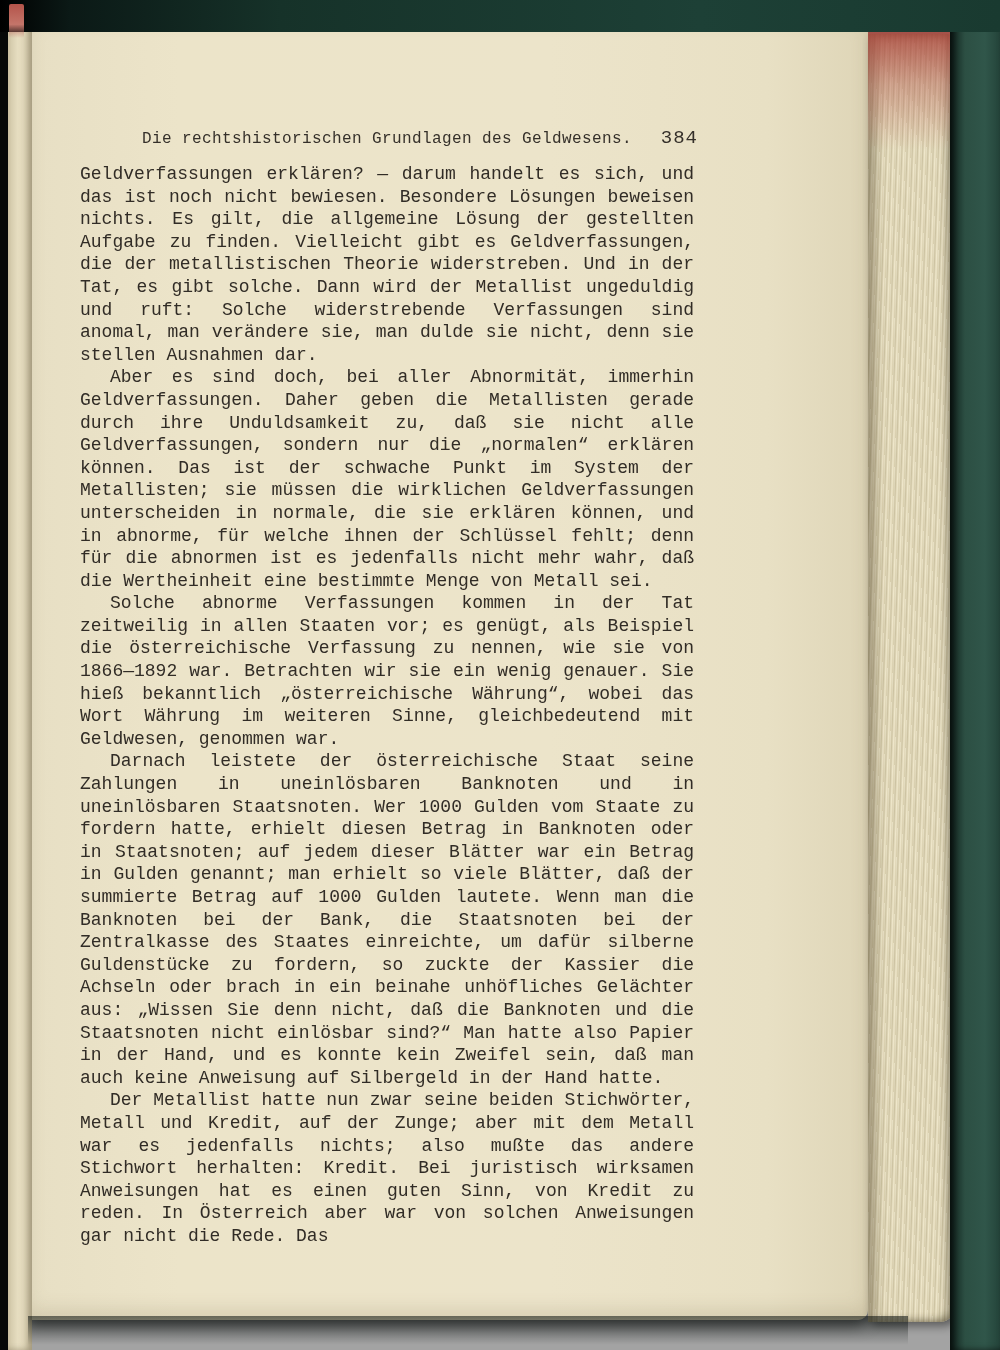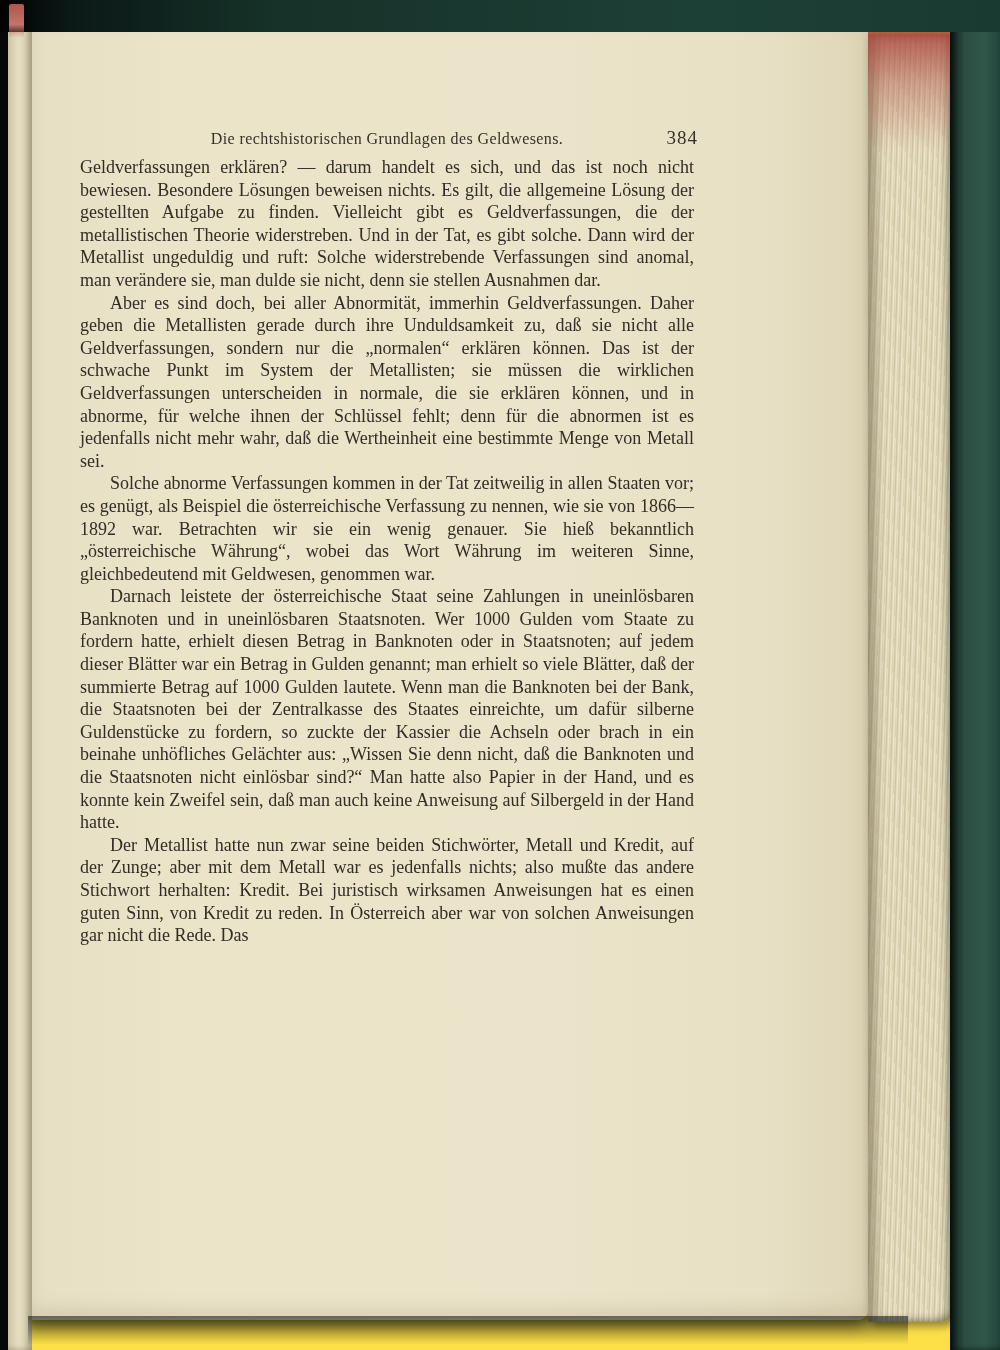--- a/index.html
+++ b/index.html
@@ -4,22 +4,22 @@
 <style>
   html, body {
     margin: 0;
     padding: 0;
   }
   .scene {
     position: relative;
     width: 1000px;
     height: 1350px;
     overflow: hidden;
-    background: #fde047;
-    font-family: Liberation Serif, serif;
+    background: #a3a3a3;
+    font-family: Liberation Mono, monospace;
   }
   
   .scene::before {
     content: "";
     position: absolute;
     top: 0; left: 0; right: 0;
     height: 32px;
     background: linear-gradient(90deg, #000 0%, #0b1916 7%, #163229 28%, #1d4036 70%, #193a30 100%);
     z-index: 5;
   }
@@ -71,21 +71,21 @@
   }
   .page-number {
     position: absolute;
     right: -4px;
     top: -3px;
     font-size: 19px;
     letter-spacing: 1px;
   }
   .body-text {
     width: 614px;
-    margin: 8px 0 0 52px;
+    margin: 15px 0 0 52px;
     font-size: 18px;
     line-height: 22.6px;
     text-align: justify;
     color: #312c26;
     hyphens: auto;
     -webkit-hyphens: auto;
   }
   .body-text p {
     margin: 0;
     text-indent: 30px;

